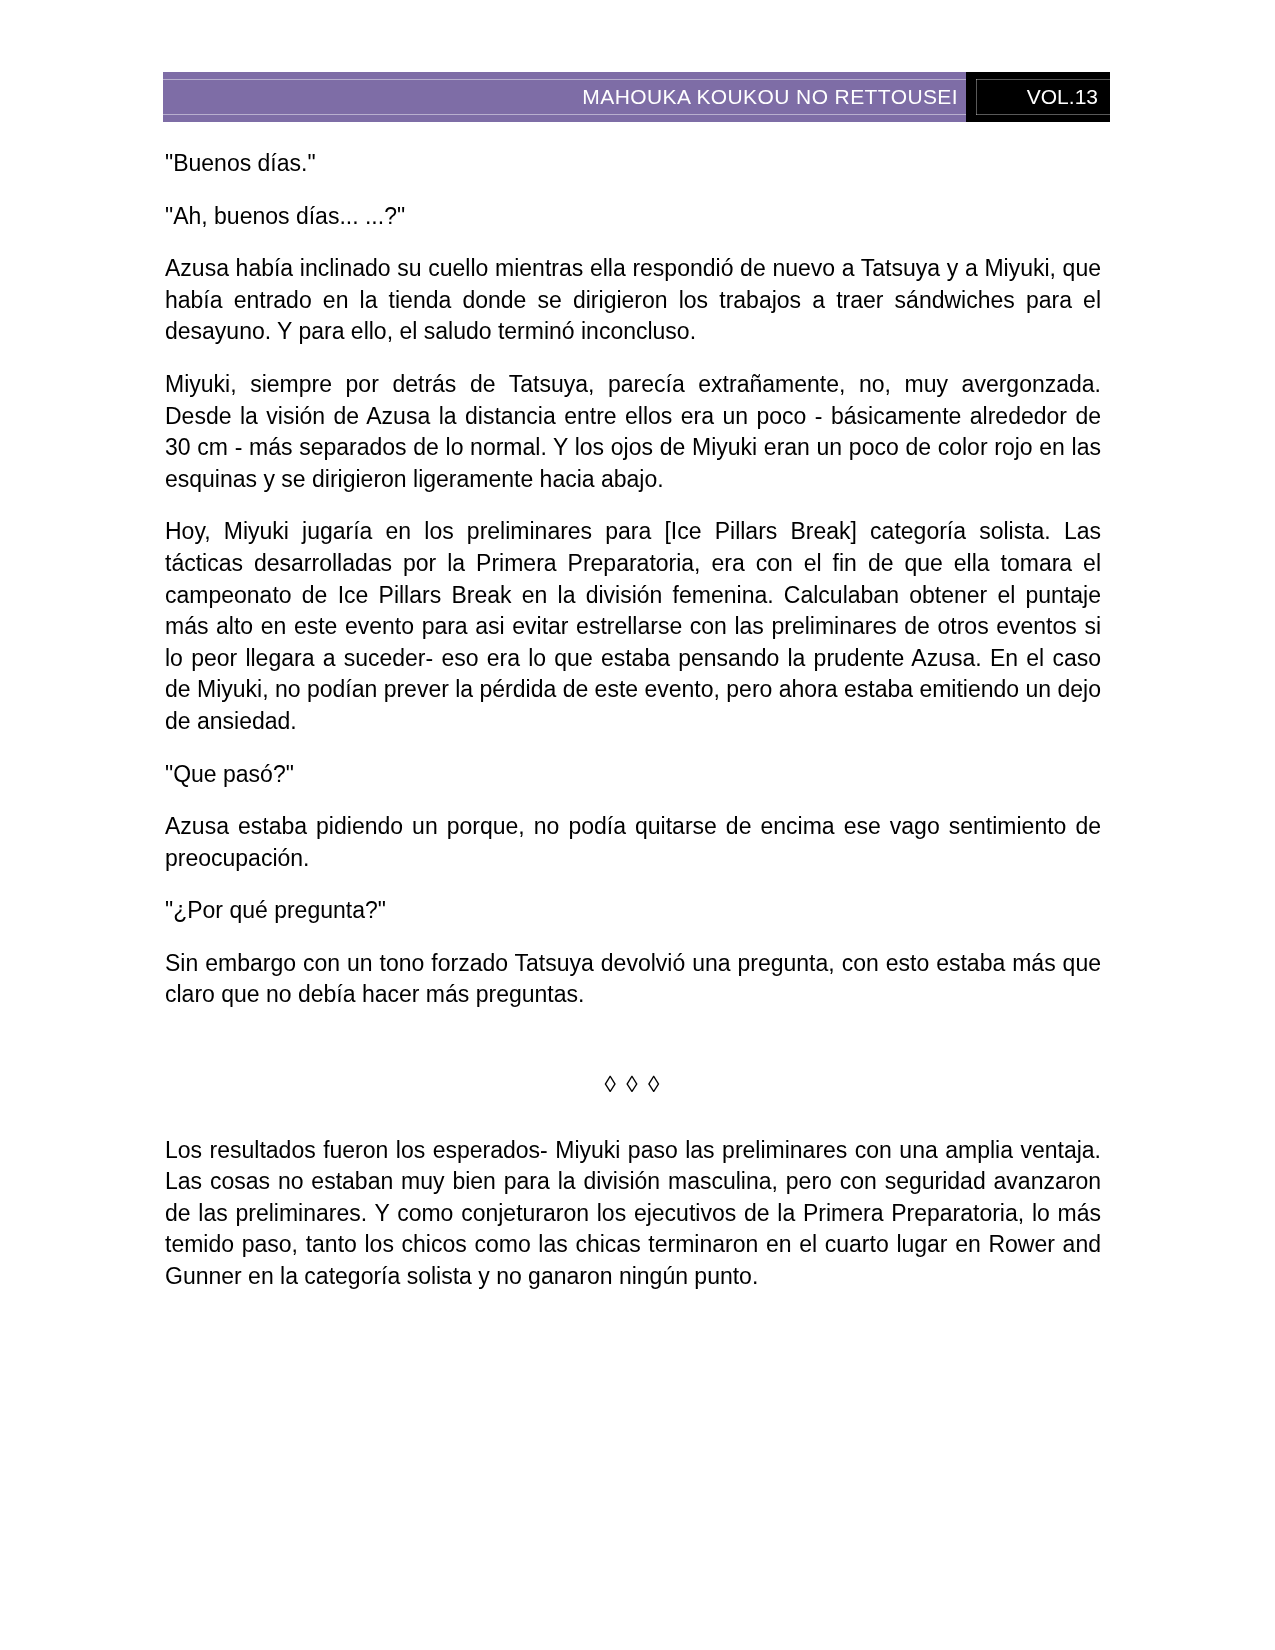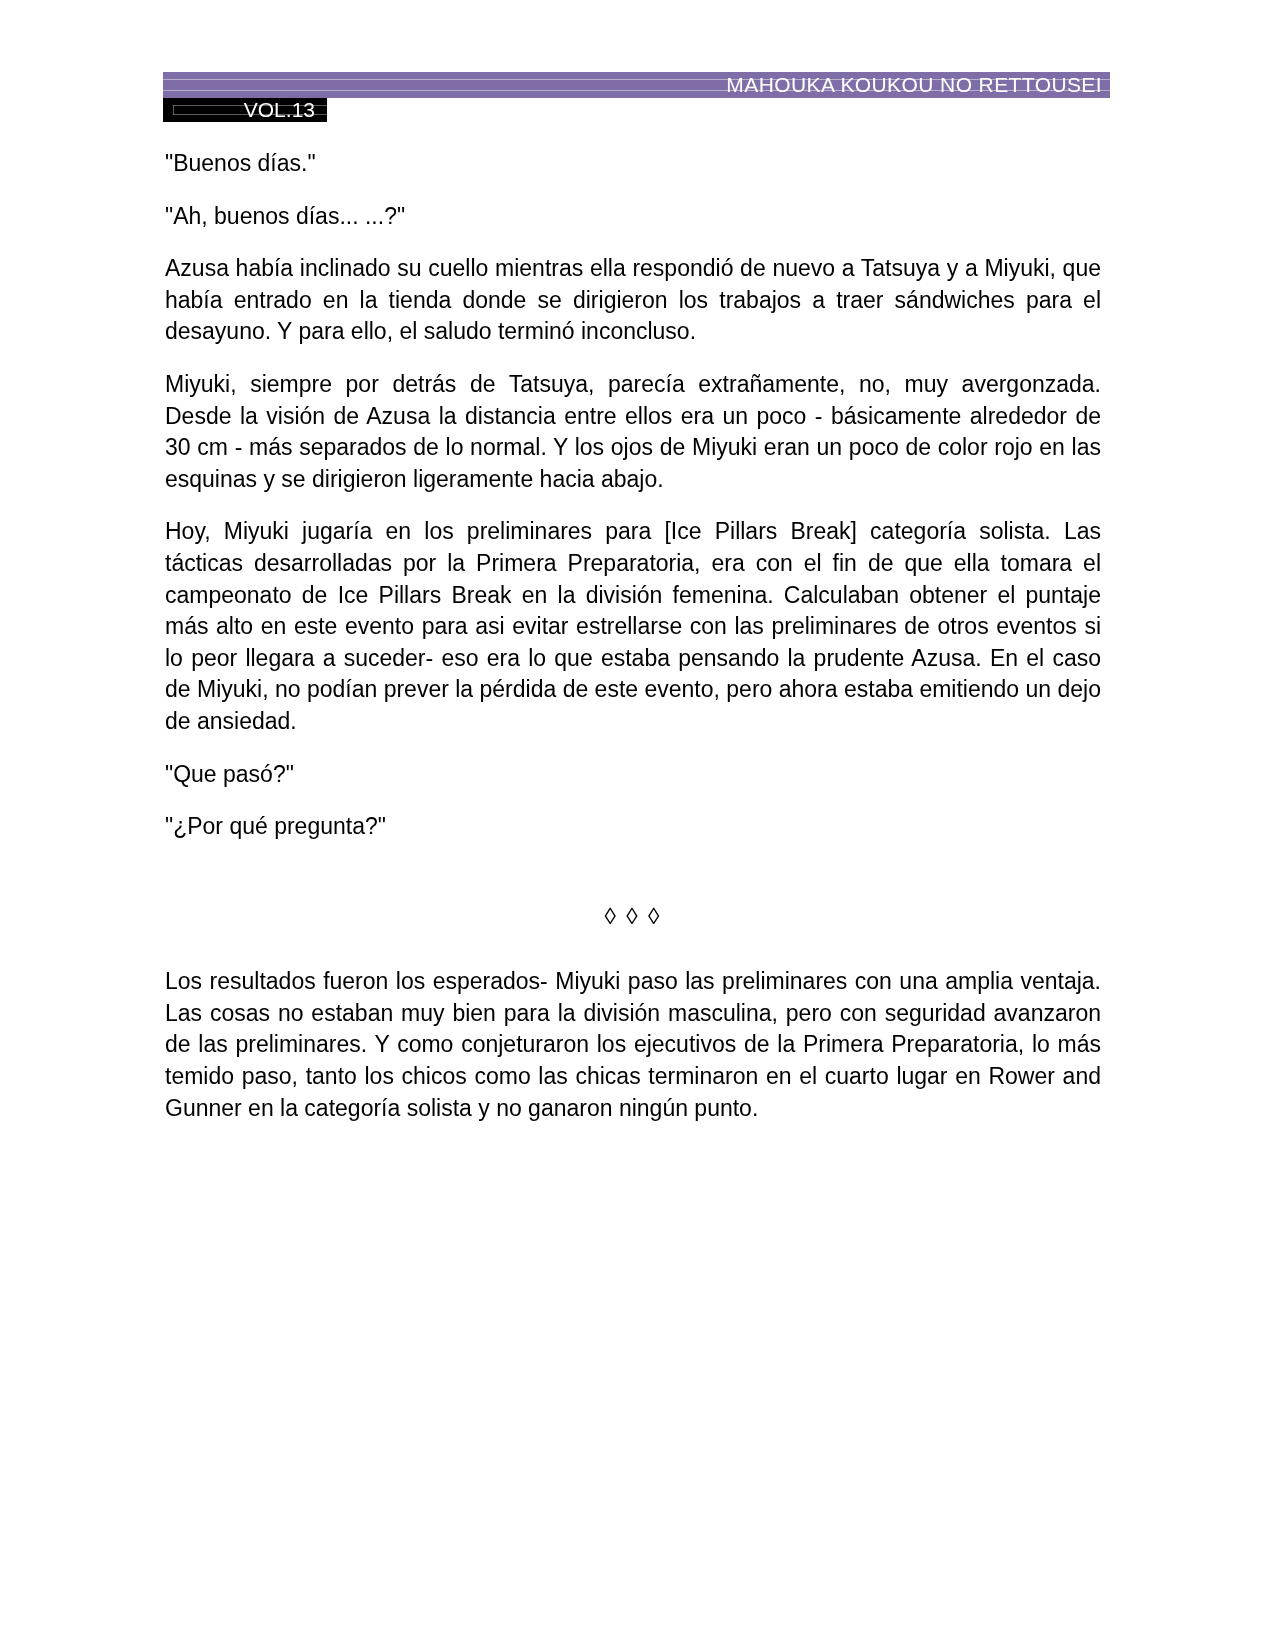--- a/index.html
+++ b/index.html
@@ -22,21 +22,20 @@
   }
 
   
   .header-bar {
     position: absolute;
     top: 72px;
     left: 163px;
     width: 947px;
     height: 50px;
     display: flex;
-    flex-direction: column;
   }
   .bar-purple {
     flex: 1;
     background: #7E6DA6;
     position: relative;
     display: flex;
     align-items: center;
     justify-content: flex-end;
     padding-right: 8px;
   }
@@ -51,21 +50,21 @@
   }
   .bar-purple::before { top: 7px; }
   .bar-purple::after  { bottom: 7px; }
   .header-title {
     font-size: 21px;
     letter-spacing: 0.4px;
     color: #ffffff;
     white-space: nowrap;
   }
   .bar-black {
-    width: 164px;
+    width: 144px;
     background: #000000;
     position: relative;
     display: flex;
     align-items: center;
     justify-content: flex-end;
     padding-right: 12px;
     box-sizing: border-box;
   }
   .bar-black::before,
   .bar-black::after {
@@ -129,18 +128,20 @@
     </div>
   </div>
 
   <div class="content">
     <p>"Buenos días."</p>
     <p>"Ah, buenos días... ...?"</p>
     <p>Azusa había inclinado su cuello mientras ella respondió de nuevo a Tatsuya y a Miyuki, que había entrado en la tienda donde se dirigieron los trabajos a traer sándwiches para el desayuno. Y para ello, el saludo terminó inconcluso.</p>
     <p>Miyuki, siempre por detrás de Tatsuya, parecía extrañamente, no, muy avergonzada. Desde la visión de Azusa la distancia entre ellos era un poco - básicamente alrededor de 30 cm - más separados de lo normal. Y los ojos de Miyuki eran un poco de color rojo en las esquinas y se dirigieron ligeramente hacia abajo.</p>
     <p>Hoy, Miyuki jugaría en los preliminares para [Ice Pillars Break] categoría solista. Las tácticas desarrolladas por la Primera Preparatoria, era con el fin de que ella tomara el campeonato de Ice Pillars Break en la división femenina. Calculaban obtener el puntaje más alto en este evento para asi evitar estrellarse con las preliminares de otros eventos si lo peor llegara a suceder- eso era lo que estaba pensando la prudente Azusa. En el caso de Miyuki, no podían prever la pérdida de este evento, pero ahora estaba emitiendo un dejo de ansiedad.</p>
     <p>"Que pasó?"</p>
+    <p>Azusa estaba pidiendo un porque, no podía quitarse de encima ese vago sentimiento de preocupación.</p>
     <p>"¿Por qué pregunta?"</p>
+    <p>Sin embargo con un tono forzado Tatsuya devolvió una pregunta, con esto estaba más que claro que no debía hacer más preguntas.</p>
     <div class="separator">◊ ◊ ◊</div>
     <p>Los resultados fueron los esperados- Miyuki paso las preliminares con una amplia ventaja. Las cosas no estaban muy bien para la división masculina, pero con seguridad avanzaron de las preliminares. Y como conjeturaron los ejecutivos de la Primera Preparatoria, lo más temido paso, tanto los chicos como las chicas terminaron en el cuarto lugar en Rower and Gunner en la categoría solista y no ganaron ningún punto.</p>
   </div>
 
 </div>
 
 </body></html>

